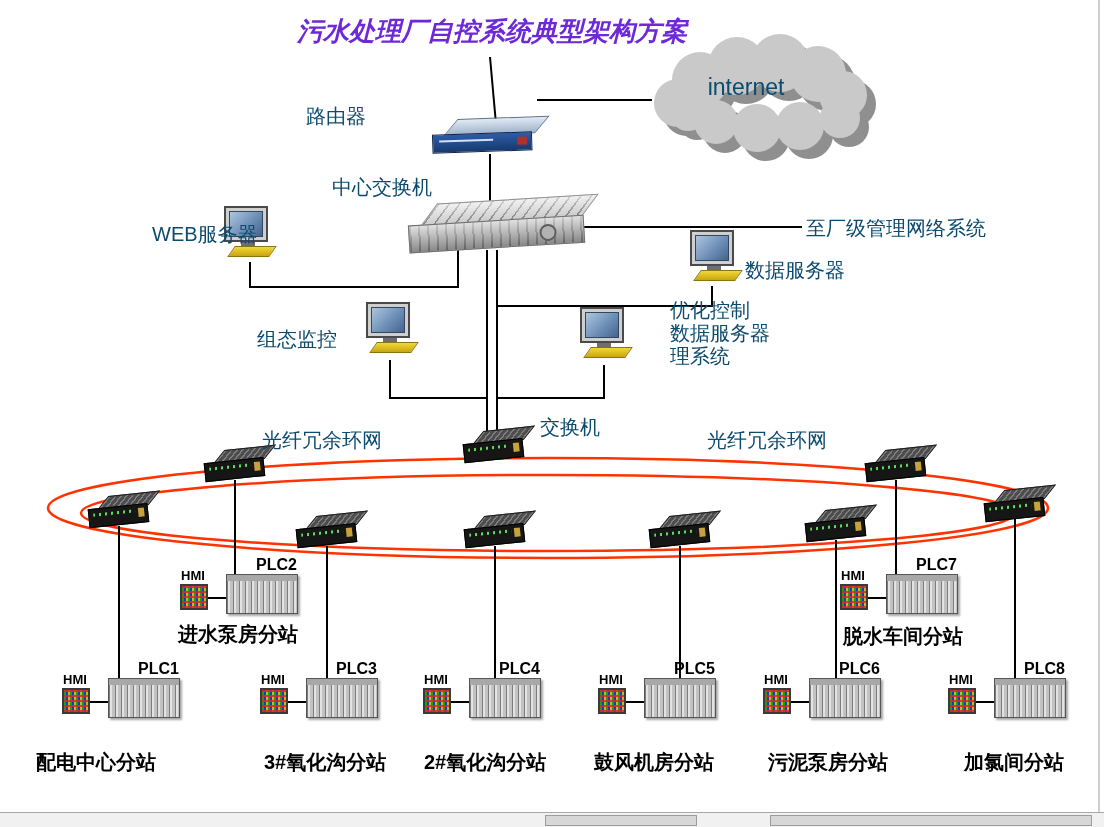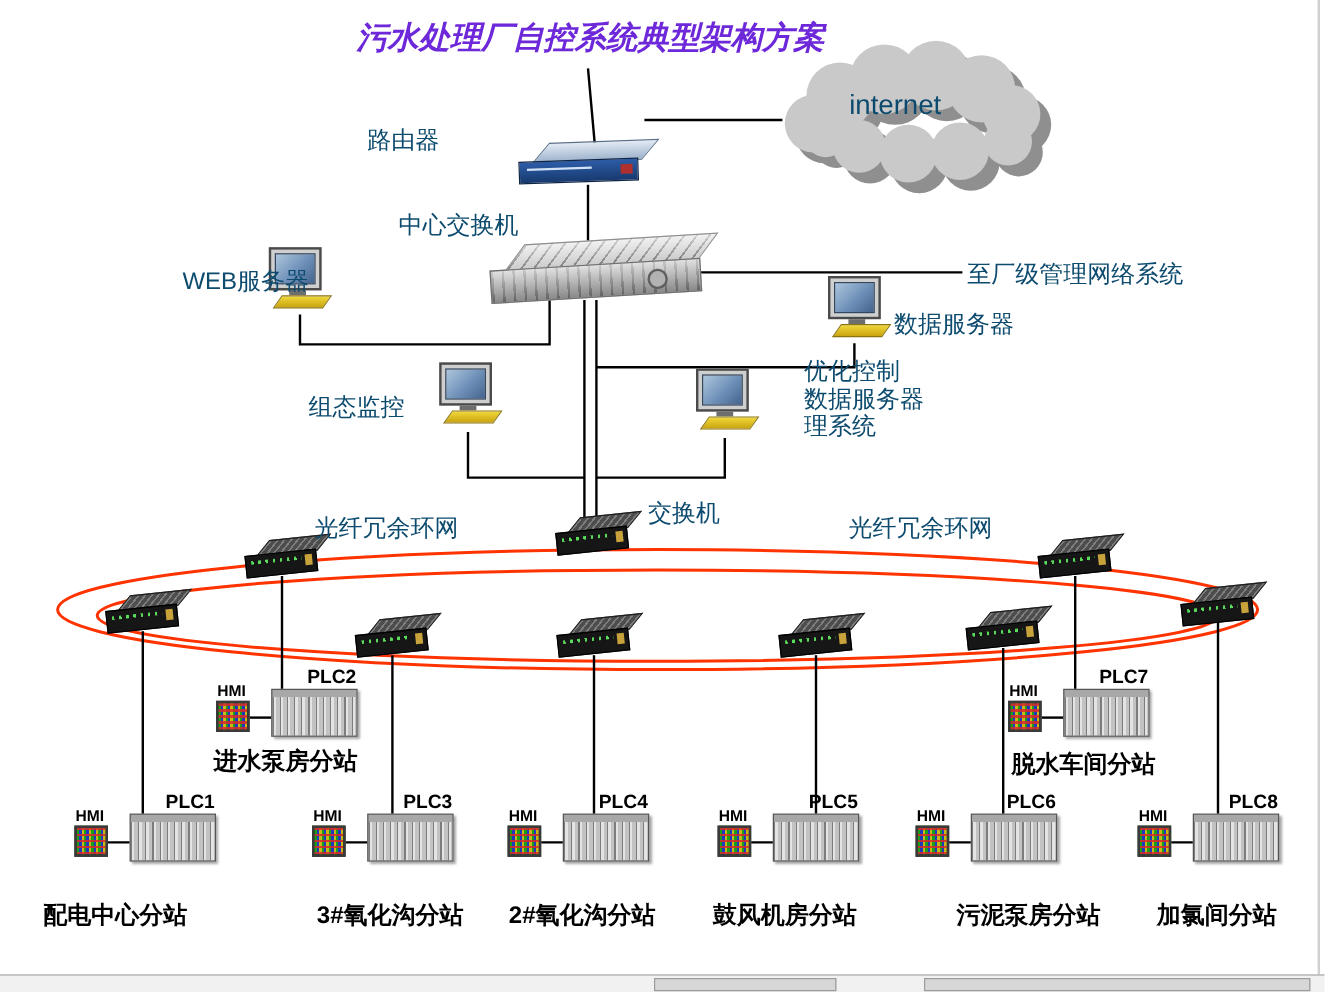--- a/index.html
+++ b/index.html
@@ -308,21 +308,21 @@
     <div class="plc"></div>
   </div>
   <div class="stn-lbl" style="left:594px;top:749px;">鼓风机房分站</div>
 
   <div class="station" style="left:763px;top:660px;">
     <div class="hmi-lbl">HMI</div>
     <div class="hmi"></div>
     <div class="plc-lbl">PLC6</div>
     <div class="plc"></div>
   </div>
-  <div class="stn-lbl" style="left:768px;top:749px;margin-left:29px;">污泥泵房分站</div>
+  <div class="stn-lbl" style="left:768px;top:749px;">污泥泵房分站</div>
 
   <div class="station" style="left:948px;top:660px;">
     <div class="hmi-lbl">HMI</div>
     <div class="hmi"></div>
     <div class="plc-lbl">PLC8</div>
     <div class="plc"></div>
   </div>
   <div class="stn-lbl" style="left:964px;top:749px;">加氯间分站</div>
 
   <div class="right-edge"></div>

